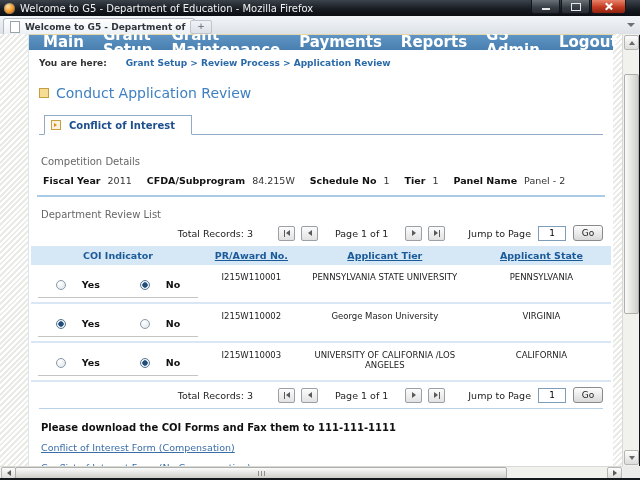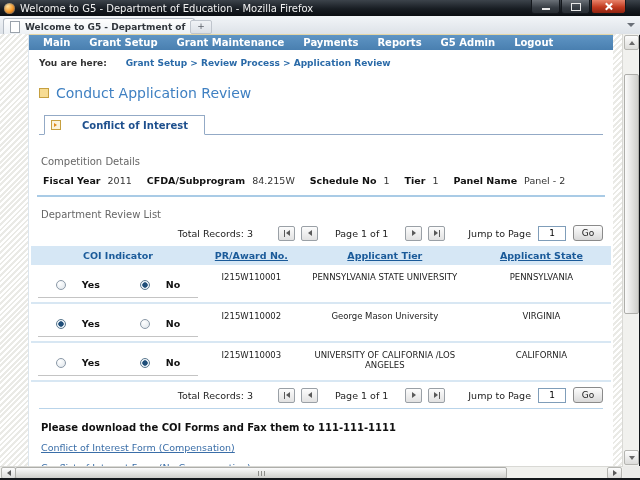--- a/index.html
+++ b/index.html
@@ -33,31 +33,31 @@
     font-size:9px;line-height:11px;text-align:center;color:#5a6068;}
   .tab-list-btn{position:absolute;right:5px;top:7px;width:0;height:0;
     border-left:4px solid transparent;border-right:4px solid transparent;border-top:4px solid #6a7078;}
   
   .viewport{position:absolute;left:0;top:34px;width:622px;height:432px;overflow:hidden;
     background:repeating-linear-gradient(135deg,#ffffff 0 2px,#eaeae6 2px 4px);}
   .content{position:absolute;left:28px;top:0;width:584px;min-height:432px;background:#fff;
     border-left:1px solid #dde6ee;}
   .navbar{height:15px;background:linear-gradient(#5f95c4,#497fb0);border-top:1px solid #e3d5a5;
     display:flex;align-items:center;gap:19px;padding-left:14px;}
-  .nav-item{color:#fff;font-weight:bold;font-size:10px;line-height:15px;cursor:default;}
+  .nav-item{color:#fff;font-weight:bold;font-size:15px;line-height:15px;cursor:default;}
   .breadcrumb{padding:8px 10px 0;font-size:9px;}
   .crumb-prefix{color:#333;font-weight:bold;}
   .crumb-path{color:#2a6aa8;font-weight:bold;padding-left:16px;}
   .page-title-row{margin:17px 10px 0;display:flex;align-items:center;gap:7px;}
   .bullet-icon{width:8px;height:8px;background:#f7dc93;border:1px solid #c6a040;flex:0 0 auto;}
   .page-title{font-size:14px;color:#3f80c2;}
   .tabrow{margin:14px 10px 0;height:19px;position:relative;border-bottom:1px solid #93aac6;}
   .coi-tab{position:absolute;left:5px;bottom:-1px;height:18px;background:#fff;
     border:1px solid #93aac6;border-bottom:1px solid #fff;
-    display:flex;align-items:center;gap:21px;padding:0 16px 0 6px;}
+    display:flex;align-items:center;gap:8px;padding:0 16px 0 6px;}
   .coi-tab-icon{width:8px;height:8px;border:1px solid #c6a040;background:#fbf3dc;position:relative;flex:0 0 auto;}
   .coi-tab-icon::after{content:"";position:absolute;left:2px;top:2px;width:0;height:0;
     border-top:2px solid transparent;border-bottom:2px solid transparent;border-left:3px solid #e08a1a;}
   .coi-tab-label{font-size:10px;font-weight:bold;color:#1d4f8d;}
   .comp-label{margin:21px 12px 0;font-size:10px;color:#666;}
   .comp-fields{margin:8px 8px 0;display:flex;align-items:flex-end;gap:15px;
     padding:0 6px 9px;border-bottom:2px solid #a9cbe6;font-size:9.5px;}
   .fld{display:flex;gap:7px;align-items:baseline;}
   .fld-label{font-weight:bold;color:#111;}
   .fld-value{color:#333;}

